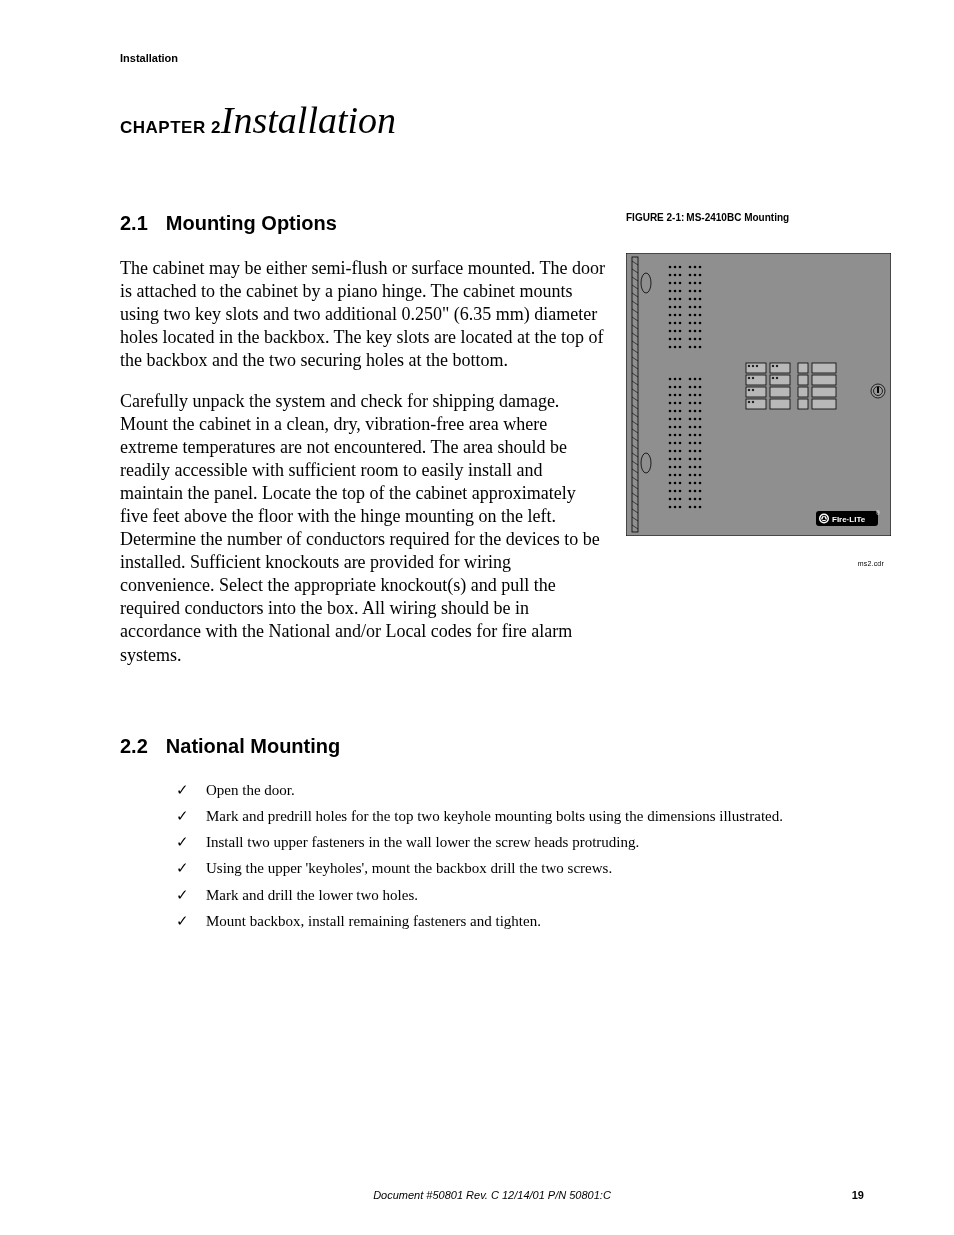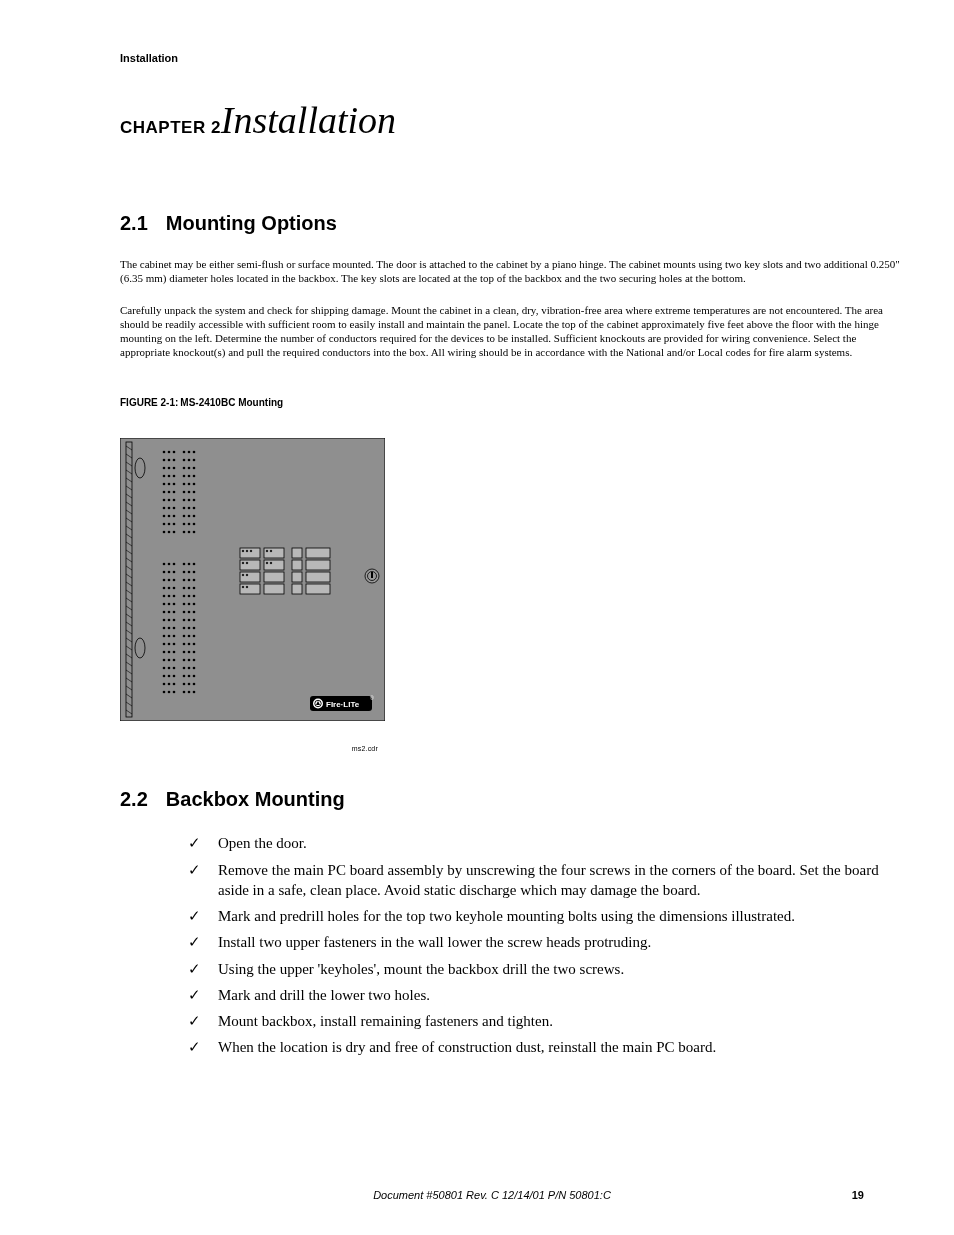--- a/index.html
+++ b/index.html
@@ -39,33 +39,32 @@
   .chapter-title {
     font-family: "Times New Roman", Times, serif;
     font-style: italic;
     font-size: 38px;
     font-weight: normal;
   }
   .two-col {
     display: flex;
     gap: 20px;
     align-items: flex-start;
-    flex-direction: column;
   }
   .col-left { flex: 1 1 auto; }
   .col-right { flex: 0 0 280px; }
   h2.section {
     font-family: Arial, Helvetica, sans-serif;
     font-weight: bold;
     font-size: 20px;
     margin: 0 0 22px 0;
   }
   h2.section .num { margin-right: 18px; }
   p.body {
-    font-size: 11px;
+    font-size: 18px;
     line-height: 1.28;
     margin: 0 0 18px 0;
     text-align: left;
   }
   .figure-caption {
     font-family: Arial, Helvetica, sans-serif;
     font-size: 10px;
     font-weight: bold;
     margin-bottom: 30px;
     white-space: nowrap;
@@ -82,21 +81,21 @@
     right: 0;
     bottom: -14px;
     font-family: Arial, Helvetica, sans-serif;
     font-size: 7px;
     letter-spacing: 0.2px;
   }
   .section2-wrap { margin-top: 50px; }
   ul.check {
     list-style: none;
     padding: 0 0 0 56px;
-    margin: 12px;
+    margin: 0;
   }
   ul.check li {
     position: relative;
     font-size: 15px;
     line-height: 1.35;
     margin-bottom: 6px;
     padding-left: 30px;
   }
   ul.check li::before {
     content: "✓";
@@ -419,31 +418,29 @@
           <text x="206" y="269" font-family="Arial" font-size="8" fill="#fff" font-weight="bold">FIre·LITe</text>
           <text x="250" y="262" font-family="Arial" font-size="5" fill="#fff">®</text>
         </svg>
         <div class="drawing-id">ms2.cdr</div>
       </div>
     </div>
   </div>
 
   <div class="section2-wrap">
     <h2 class="section">
-      <span class="num">2.2</span><span>Backbox Mounting</span>
+      <span class="num">2.2</span><span>National Mounting</span>
     </h2>
     <ul class="check">
       <li>Open the door.</li>
-      <li>Remove the main PC board assembly by unscrewing the four screws in the corners of the board.  Set the board aside in a safe, clean place.  Avoid static discharge which may damage the board.</li>
       <li>Mark and predrill holes for the top two keyhole mounting bolts using the dimensions illustrated.</li>
       <li>Install two upper fasteners in the wall lower the screw heads protruding.</li>
       <li>Using the upper 'keyholes', mount the backbox drill the two screws.</li>
       <li>Mark and drill the lower two holes.</li>
       <li>Mount backbox, install remaining fasteners and tighten.</li>
-      <li>When the location is dry and free of construction dust, reinstall the main PC board.</li>
     </ul>
   </div>
 
   <div class="footer">
     <div class="left"></div>
     <div class="center">Document #50801    Rev. C    12/14/01    P/N 50801:C</div>
     <div class="right">19</div>
   </div>
 
 </div>

